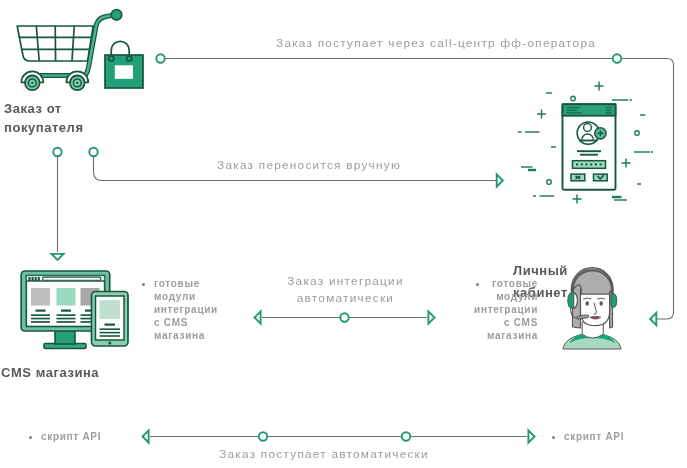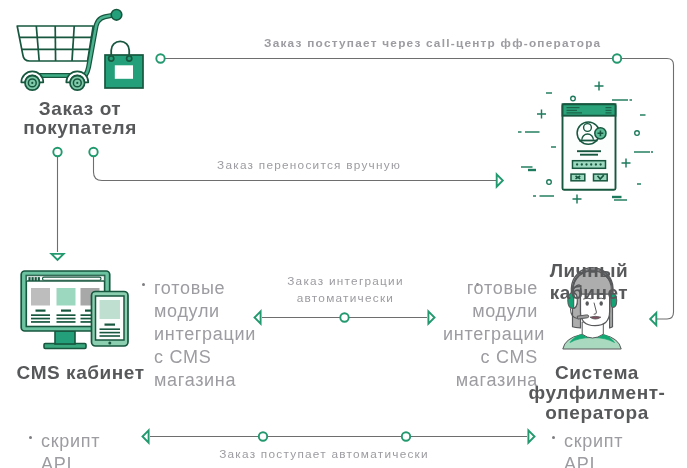--- a/index.html
+++ b/index.html
@@ -4,26 +4,26 @@
 <style>
   html,body{margin:0;padding:0;background:#fff;}
   body{width:687px;height:468px;overflow:hidden;
        font-family:"Liberation Sans","DejaVu Sans",sans-serif;
        -webkit-font-smoothing:antialiased;}
   #stage{position:relative;width:687px;height:468px;background:#ffffff;}
   .abs{position:absolute;}
   svg{display:block;overflow:visible;}
 
   .node-label{position:absolute;color:#57585a;font-weight:bold;
-              font-size:19px;line-height:20px;letter-spacing:.55px;
-              text-align:center;white-space:pre-line;}
+              font-size:13px;line-height:20px;letter-spacing:.55px;
+              white-space:pre-line;}
   .flow-text{position:absolute;color:#9c9ca1;font-size:11.8px;
              line-height:1.47;white-space:pre-line;letter-spacing:1.25px;}
-  .bullet-list{position:absolute;color:#9c9ca1;font-size:18px;
-               line-height:23px;white-space:pre-line;letter-spacing:.7px;}
+  .bullet-list{position:absolute;color:#9c9ca1;font-size:10px;
+               line-height:13px;white-space:pre-line;letter-spacing:.7px;font-weight:bold;}
   .bullet-dot{position:absolute;width:3.1px;height:3.1px;border-radius:50%;
               background:#7d7d82;}
 </style>
 </head>
 <body>
 
 <div id="stage">
 
   <svg class="abs" style="left:0;top:0" width="687" height="468" viewBox="0 0 687 468">
     <g fill="none" stroke="#6e6e6e" stroke-width="1.1">
@@ -290,27 +290,24 @@
       <path d="M21.2 54.2 L30.6 52.9 Q32.4 52.7 32.7 54.1 Q33 55.5 31.2 55.8 L21.8 57.1 Z" fill="#9d9d9d" stroke="#58595b" stroke-width="1.0"></path>
     </g>
   </svg>
 
   <div class="node-label" style="left:4px;top:99px;width:152px;line-height:19px;">Заказ от
 покупателя</div>
 
   <div class="node-label" style="left:513px;top:216px;width:152px;line-height:22px;margin-top:44px;">Личный
 кабинет</div>
 
-  <div class="node-label" style="left:1px;top:363px;width:159px;">CMS кабинет</div>
-
-  <div class="node-label" style="left:521px;top:363px;width:152px;line-height:20px;">Система
-фулфилмент-
-оператора</div>
-
-  <div class="flow-text" style="left:264px;top:35px;width:320px;text-align:right;white-space:nowrap;font-weight:bold;">Заказ поступает через call-центр фф-оператора</div>
+  <div class="node-label" style="left:1px;top:363px;width:159px;">CMS магазина</div>
+
+
+  <div class="flow-text" style="left:276px;top:35px;width:320px;text-align:right;white-space:nowrap;">Заказ поступает через call-центр фф-оператора</div>
 
   <div class="flow-text" style="left:191px;top:157px;width:210px;text-align:right;white-space:nowrap;">Заказ переносится вручную</div>
 
   <div class="flow-text" style="left:280px;top:273px;width:131px;text-align:center;">Заказ интеграции
 автоматически</div>
 
   <div class="flow-text" style="left:184px;top:446px;width:280px;text-align:center;white-space:nowrap;">Заказ поступает автоматически</div>
 
   <span class="bullet-dot" style="left:142px;top:283px;"></span>
   <div class="bullet-list" style="left:154px;top:277px;width:95px;text-align:left;">готовые

